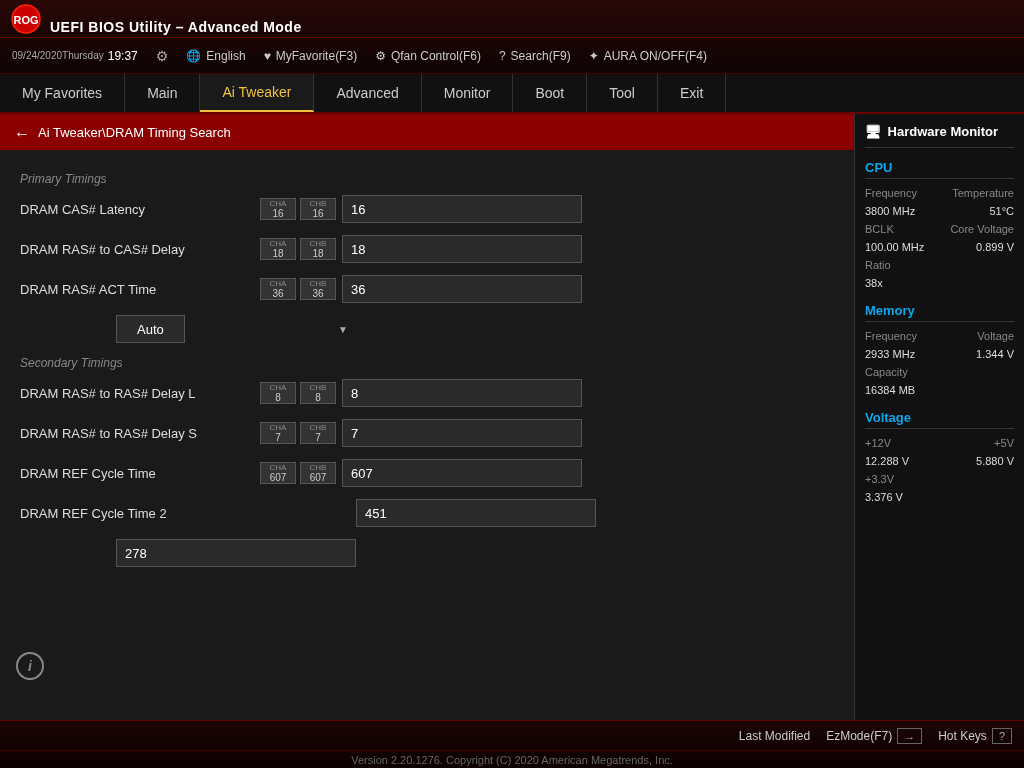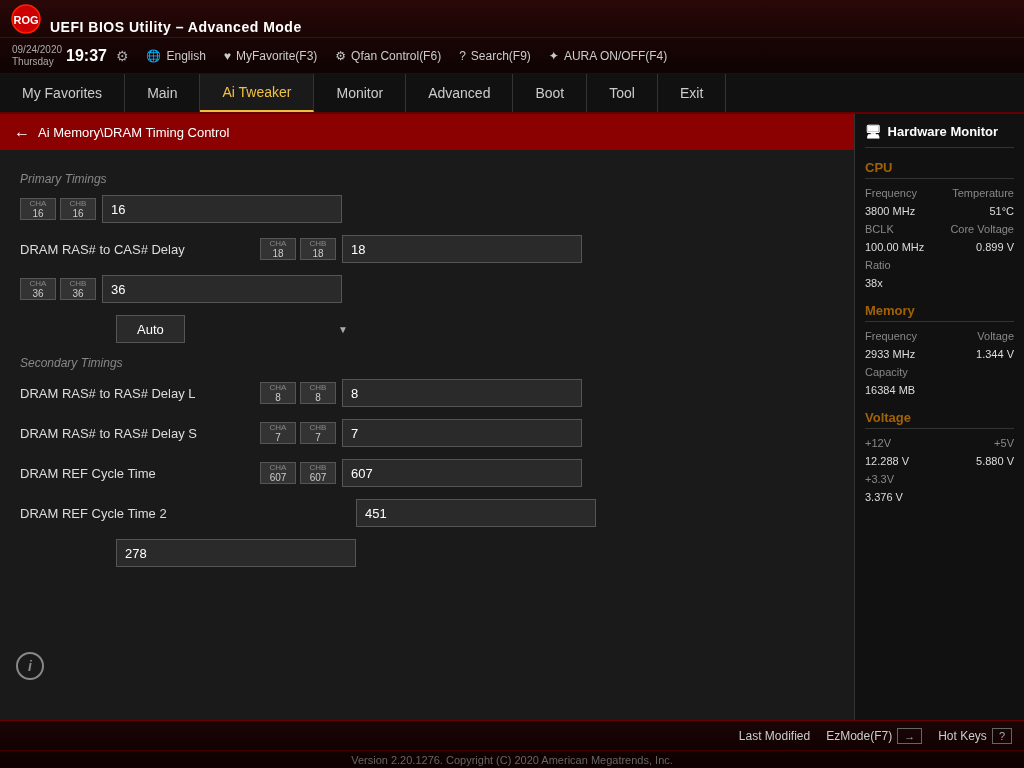--- a/index.html
+++ b/index.html
@@ -52,23 +52,23 @@
     .toolbar-item {
       display: flex;
       align-items: center;
       gap: 5px;
       color: #ccc;
       font-size: 12px;
       cursor: pointer;
     }
     .datetime {
       color: #fff;
-      font-size: 16px;
-      font-weight: bold;
-      margin-right: 5px;
+      font-size: 12px;
+      font-weight: normal;
+      margin-right: 14px;
     }
     .date-small {
       color: #aaa;
       font-size: 10px;
       line-height: 1.2;
     }
 
     
     .nav-tabs {
       width: 100%;
@@ -210,21 +210,21 @@
       font-size: 13px;
       font-weight: bold;
       margin-bottom: 12px;
       padding-bottom: 8px;
       border-bottom: 1px solid #333;
     }
     .hw-section {
       margin-bottom: 14px;
     }
     .hw-section-title {
-      color: #a16207;
+      color: #0ea5e9;
       font-size: 13px;
       font-weight: bold;
       margin-bottom: 8px;
       border-bottom: 1px solid #333;
       padding-bottom: 3px;
     }
     .hw-row {
       display: flex;
       justify-content: space-between;
       margin-bottom: 6px;
@@ -308,21 +308,21 @@
     <svg class="logo-icon" viewBox="0 0 32 32">
       <circle cx="16" cy="16" r="14" fill="#cc0000" stroke="#ff2200" stroke-width="1.5"></circle>
       <text x="16" y="21" text-anchor="middle" fill="white" font-size="11" font-weight="bold">ROG</text>
     </svg>
     <span class="header-title">UEFI BIOS Utility – Advanced Mode</span>
   </div>
 </div>
 
 <div class="toolbar">
   <div style="display:flex;align-items:center;gap:4px;">
-    <div style="display:flex;flex-direction:column;line-height:1.1;">
+    <div style="display:flex;flex-direction:row;line-height:1.1;">
       <span class="date-small">09/24/2020</span>
       <span class="date-small">Thursday</span>
     </div>
     <span class="datetime">19:37</span>
     <span style="color:#aaa;cursor:pointer;font-size:14px;">⚙</span>
   </div>
 
   <div class="toolbar-item">
     <span>🌐</span>
     <span>English</span>
@@ -342,41 +342,42 @@
   <div class="toolbar-item">
     <span>✦</span>
     <span>AURA ON/OFF(F4)</span>
   </div>
 </div>
 
 <div class="nav-tabs">
   <div class="nav-tab">My Favorites</div>
   <div class="nav-tab">Main</div>
   <div class="nav-tab active">Ai Tweaker</div>
+  <div class="nav-tab">Advanced</div>
   <div class="nav-tab">Monitor</div>
-  <div class="nav-tab">Advanced</div>
   <div class="nav-tab">Boot</div>
   <div class="nav-tab">Tool</div>
   <div class="nav-tab">Exit</div>
 </div>
 
 <div class="main-layout">
 
   <div class="content-area">
 
     <div class="breadcrumb">
       <span class="breadcrumb-arrow">←</span>
-      <span>Ai Memory\DRAM Timing Control</span>
+      <span>Ai Tweaker\DRAM Timing Search</span>
     </div>
 
     <div class="settings-content">
 
       <div class="section-label">Primary Timings</div>
 
       <div class="setting-row">
+        <span class="setting-name">DRAM CAS# Latency</span>
         <div class="channel-badges">
           <div class="badge">
             <span class="badge-label">CHA</span>16
           </div>
           <div class="badge">
             <span class="badge-label">CHB</span>16
           </div>
         </div>
         <input class="setting-input" type="text" value="16" style="">
       </div>
@@ -388,20 +389,21 @@
             <span class="badge-label">CHA</span>18
           </div>
           <div class="badge">
             <span class="badge-label">CHB</span>18
           </div>
         </div>
         <input class="setting-input" type="text" value="18" style="">
       </div>
 
       <div class="setting-row">
+        <span class="setting-name">DRAM RAS# ACT Time</span>
         <div class="channel-badges">
           <div class="badge">
             <span class="badge-label">CHA</span>36
           </div>
           <div class="badge">
             <span class="badge-label">CHB</span>36
           </div>
         </div>
         <input class="setting-input" type="text" value="36" style="">
       </div>

